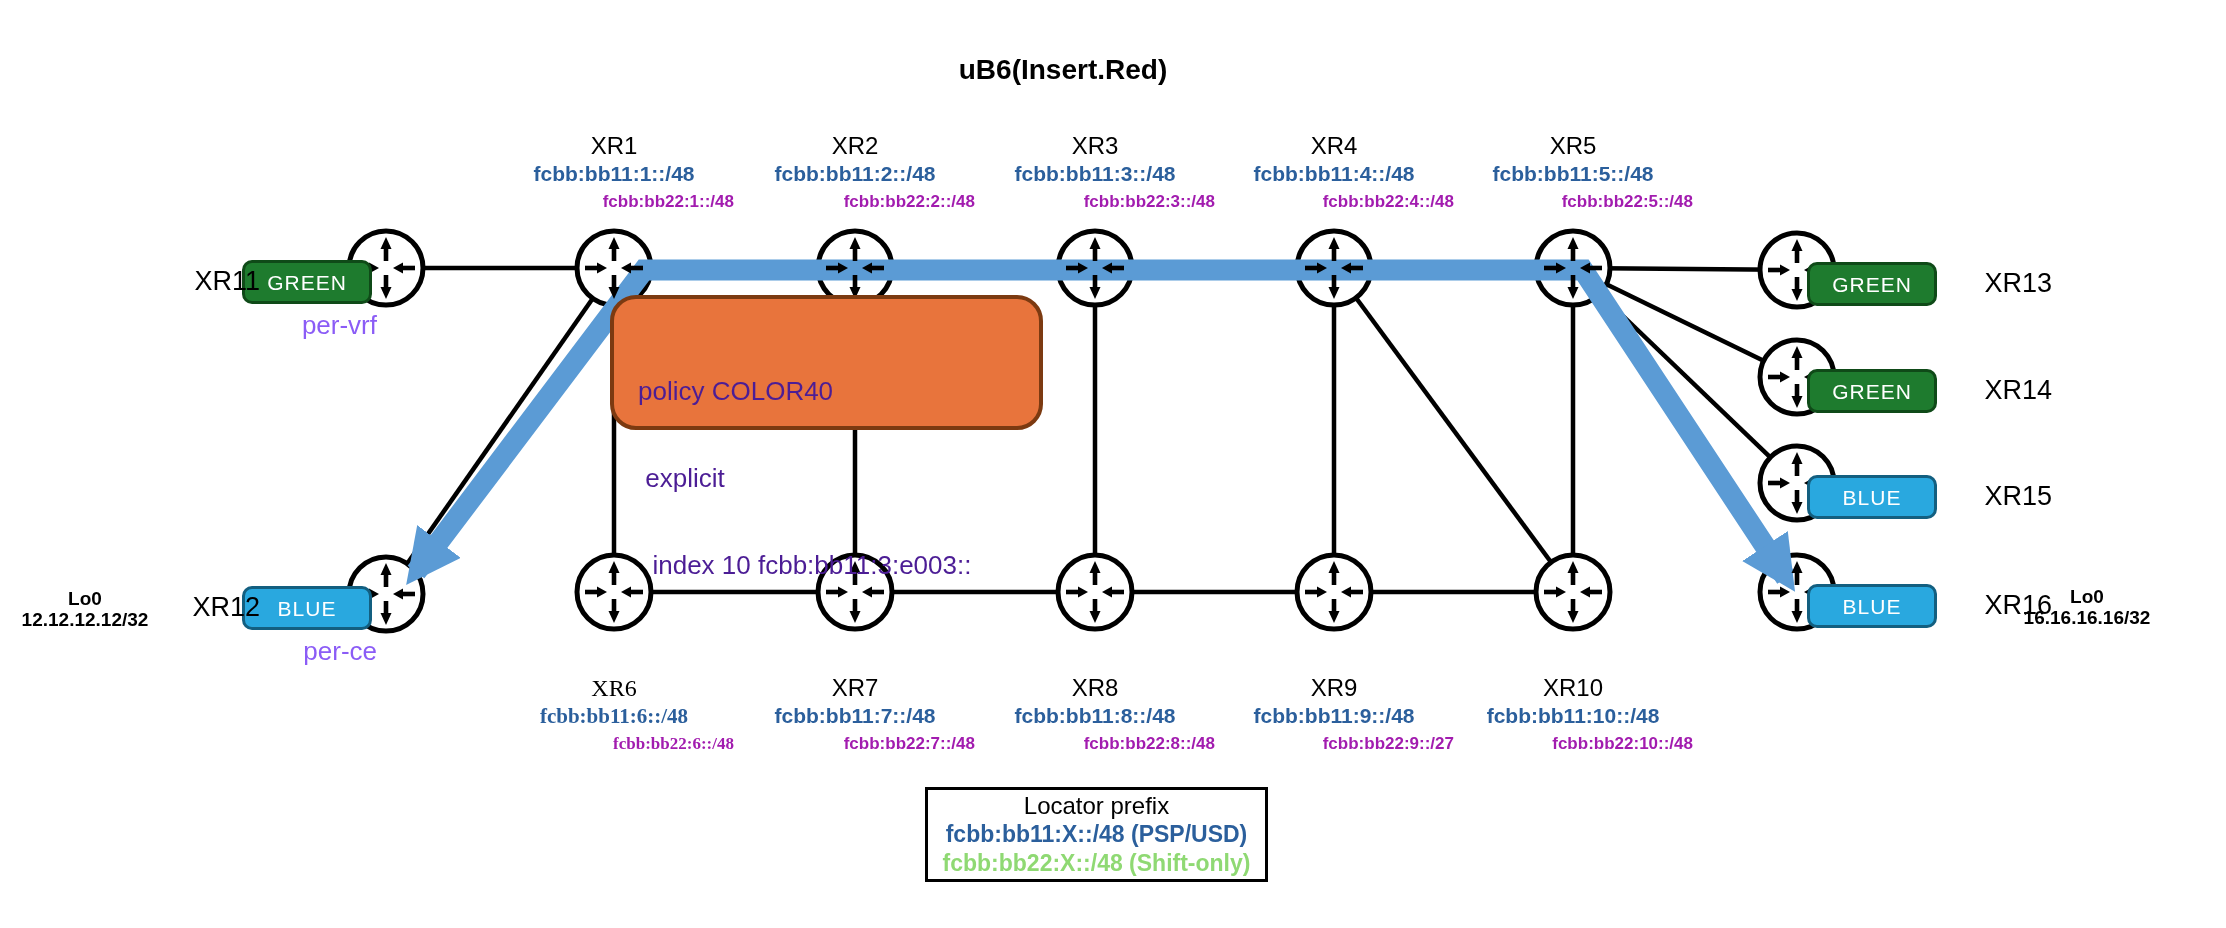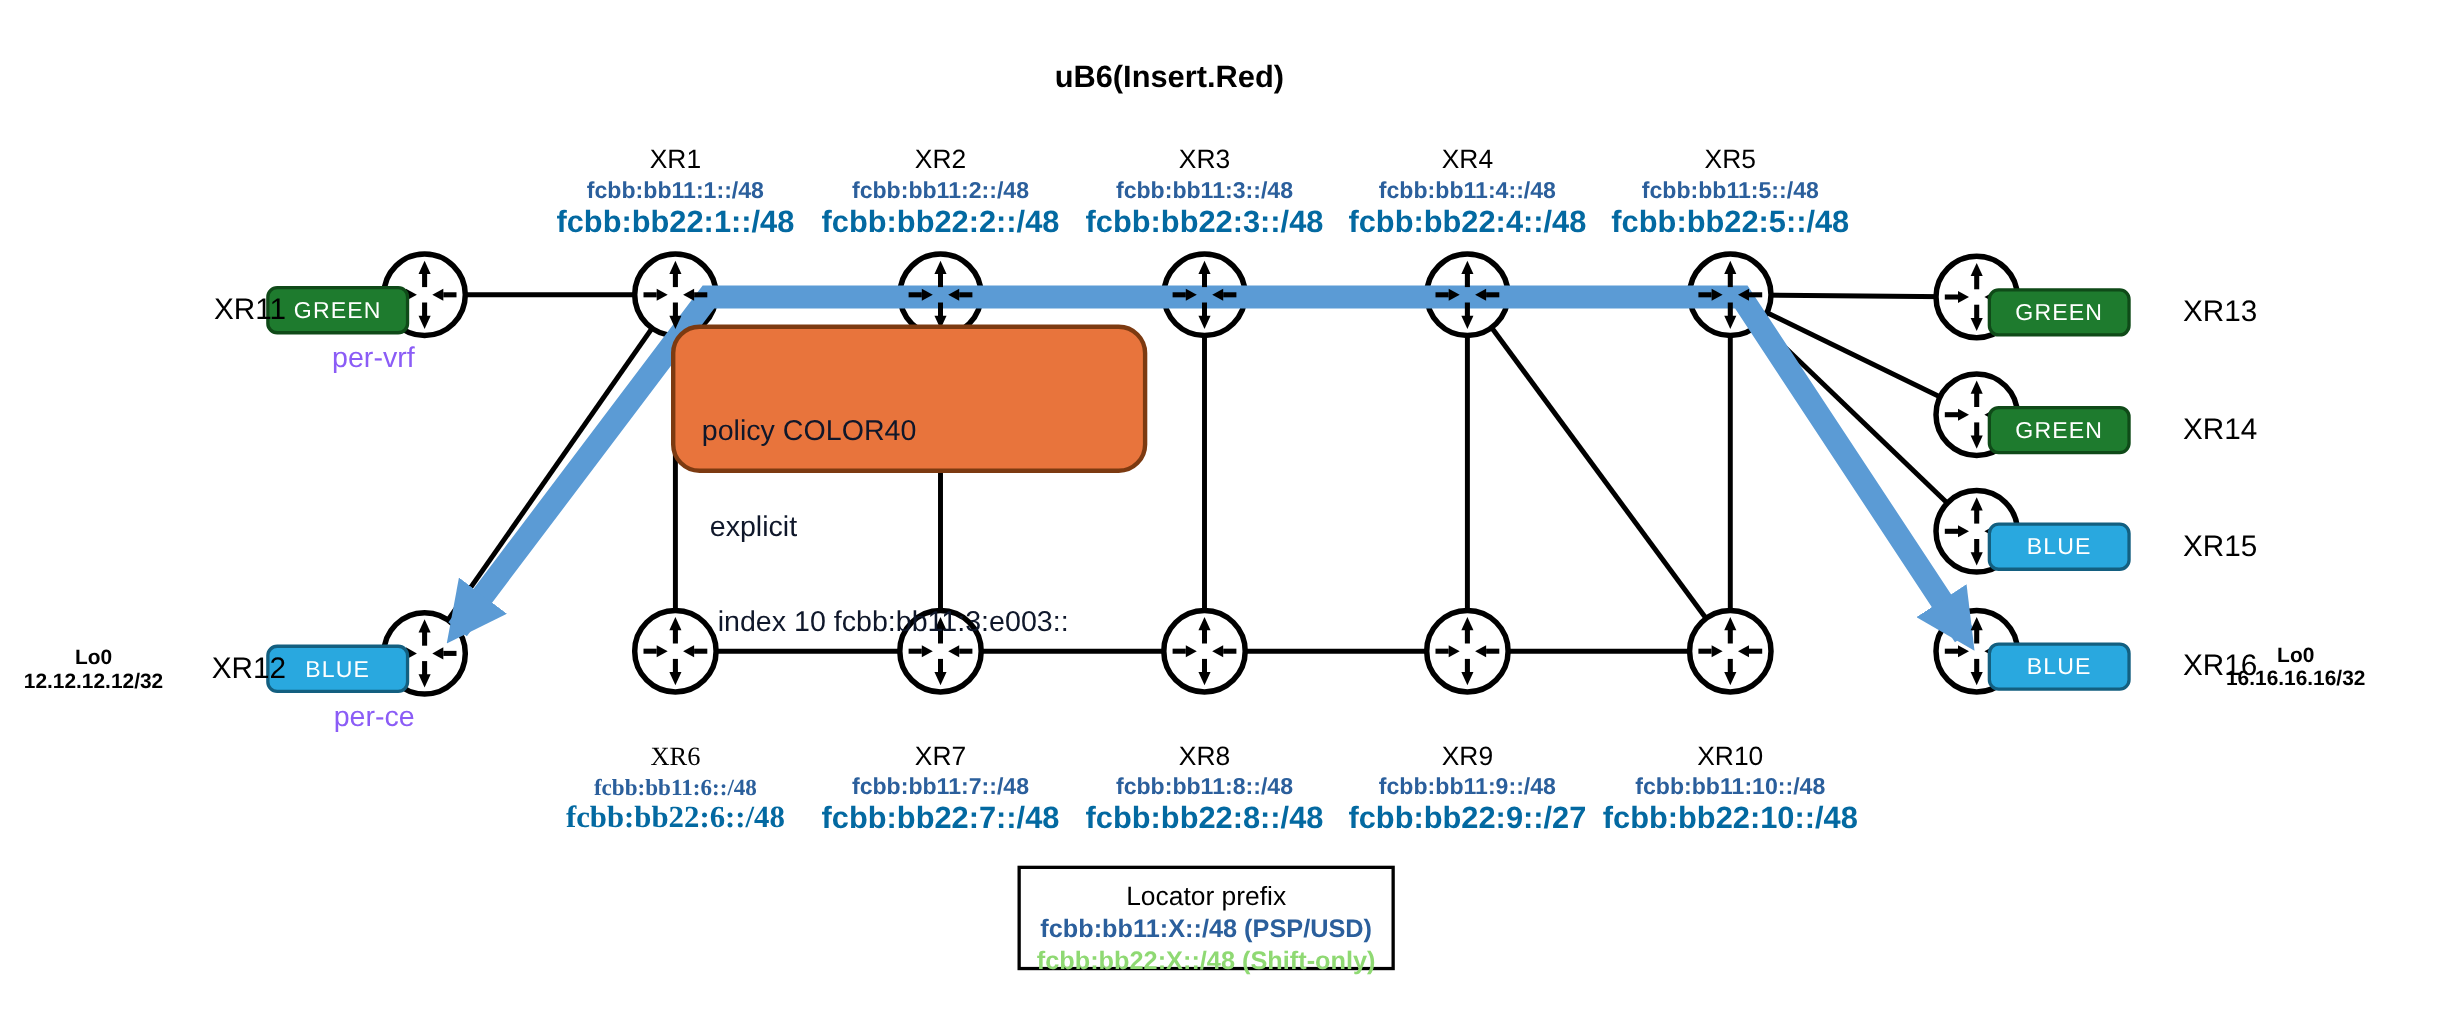--- a/index.html
+++ b/index.html
@@ -5,33 +5,33 @@
   html,body{margin:0;padding:0;background:#fff;}
   #stage{position:relative;width:2226px;height:928px;background:#fff;overflow:hidden;
          font-family:"Liberation Sans",sans-serif;}
   #topo{position:absolute;left:0;top:0;}
   #labels{position:absolute;left:0;top:12px;width:2226px;height:928px;}
   .abs{position:absolute;}
   .ttl{font-size:28px;font-weight:bold;color:#000;text-align:center;}
   .nlabel{width:240px;text-align:center;}
   .n-name{font-size:24px;color:#000;line-height:28px;}
   .n-psp{font-size:21px;font-weight:bold;color:#2B5F9C;line-height:28px;}
-  .n-shift{font-size:28px;font-weight:bold;color:#0369a1;line-height:28px;}
+  .n-shift{font-size:17px;font-weight:bold;color:#a21caf;line-height:28px;text-align:right;}
   .ce-box{width:130px;height:44px;border-radius:10px;color:#fff;font-size:21px;
           letter-spacing:1px;text-align:center;line-height:40px;box-sizing:border-box;border:3px solid;}
   .ce-green{background:#1E7B2E;border-color:#0F4A18;}
   .ce-blue{background:#29A8DF;border-color:#135F80;}
   .ce-name{width:140px;text-align:right;font-size:27px;color:#000;line-height:32px;}
   .ce-note{width:140px;text-align:right;font-size:26px;color:#8b5cf6;line-height:26px;}
   .lo{width:170px;text-align:center;font-size:19px;font-weight:bold;color:#000;line-height:21px;}
   .policy{left:610px;top:283px;width:433px;height:135px;box-sizing:border-box;
           background:#E8743C;border:4px solid #7C3A11;border-radius:26px;
-          padding:20px 0 0 24px;color:#0f172a;font-size:26px;line-height:29px;white-space:pre;}
+          padding:20px 0 0 24px;color:#4c1d95;font-size:26px;line-height:29px;white-space:pre;}
   .legend{left:925px;top:775px;width:343px;height:95px;box-sizing:border-box;
-          background:#fff;border:3px solid #000;text-align:center;padding-top:11px;}
+          background:#fff;border:3px solid #000;text-align:center;padding-top:1px;}
   .lg-title{font-size:24px;color:#000;line-height:29px;}
   .lg-psp{font-size:23px;font-weight:bold;color:#2B5F9C;line-height:29px;}
   .lg-shift{font-size:23px;font-weight:bold;color:#8FD973;line-height:29px;}
 </style>
 </head>
 <body>
 
 <div id="stage">
   <svg id="topo" width="2226" height="928" viewBox="0 0 2226 928">
       <defs>

